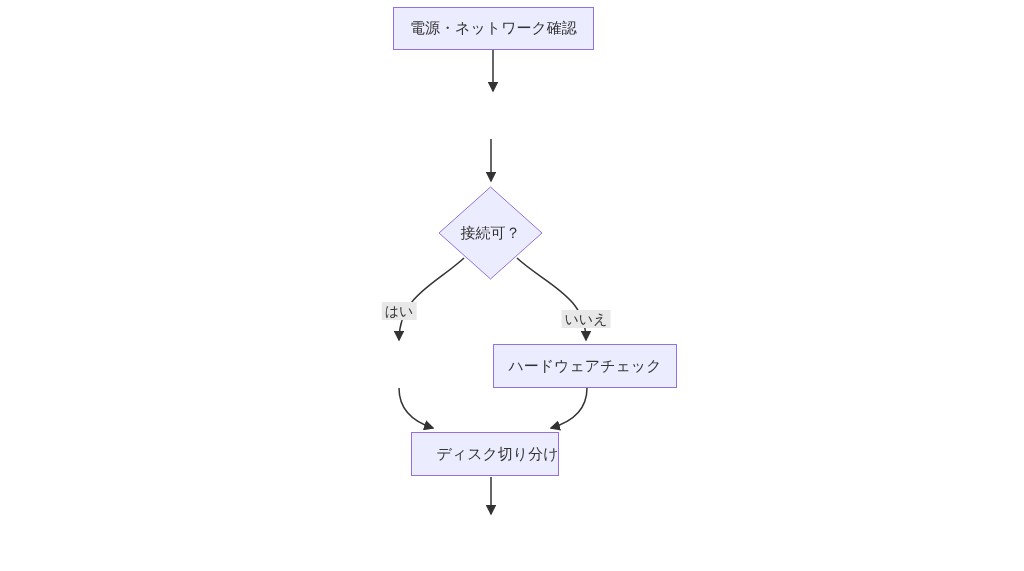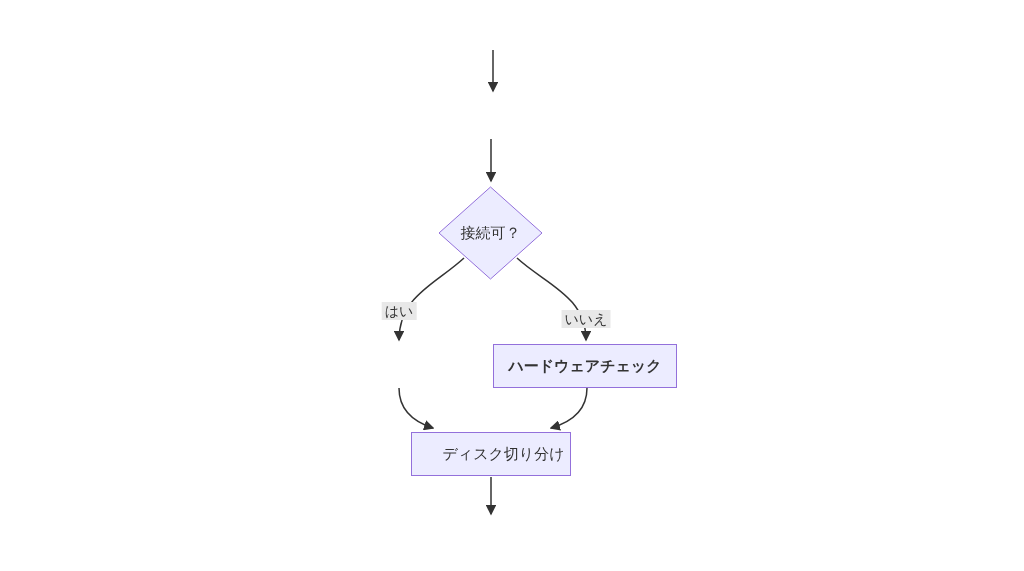--- a/index.html
+++ b/index.html
@@ -74,36 +74,39 @@
     </defs>
     <path class="edge" d="M493 50 L493 91" marker-end="url(#arrowhead)"></path>
     <path class="edge" d="M491 139 L491 181" marker-end="url(#arrowhead)"></path>
     <path class="edge" d="M464 258 C436 284, 399 296, 399 340" marker-end="url(#arrowhead)"></path>
     <path class="edge" d="M517 258 C545 284, 586 296, 586 340" marker-end="url(#arrowhead)"></path>
     <path class="edge" d="M399 388 C399 408, 411 421, 433 428" marker-end="url(#arrowhead)"></path>
     <path class="edge" d="M587 388 C587 408, 575 421, 551 428" marker-end="url(#arrowhead)"></path>
     <path class="edge" d="M491 477 L491 514" marker-end="url(#arrowhead)"></path>
   </svg>
 
+  <div class="node" style="left:393px; top:7px; width:201px; height:43px;">
+    <span>電源・ネットワーク確認</span>
+  </div>
 
 
   <div class="decision" style="left:438px; top:186px; width:105px; height:94px;">
     <svg width="105" height="94" viewBox="0 0 105 94">
       <polygon points="52.5,1 104,47 52.5,93 1,47"></polygon>
     </svg>
     <span class="decision-label">接続可？</span>
   </div>
 
   <div class="edge-label" style="left:399px; top:302px;">はい</div>
 
   <div class="edge-label" style="left:586px; top:310px;">いいえ</div>
 
 
-  <div class="node" style="left:493px; top:344px; width:184px; height:44px;font-weight:bold;">
+  <div class="node" style="left:493px; top:344px; width:184px; height:44px;">
     <span>ハードウェアチェック</span>
   </div>
 
-  <div class="node" style="left:411px; top:432px; width:160px; height:44px;padding-left:25px;">
+  <div class="node" style="left:411px; top:432px; width:148px; height:44px;padding-left:25px;">
     <span>ディスク切り分け</span>
   </div>
 
 
 </div>
 
 </body></html>

